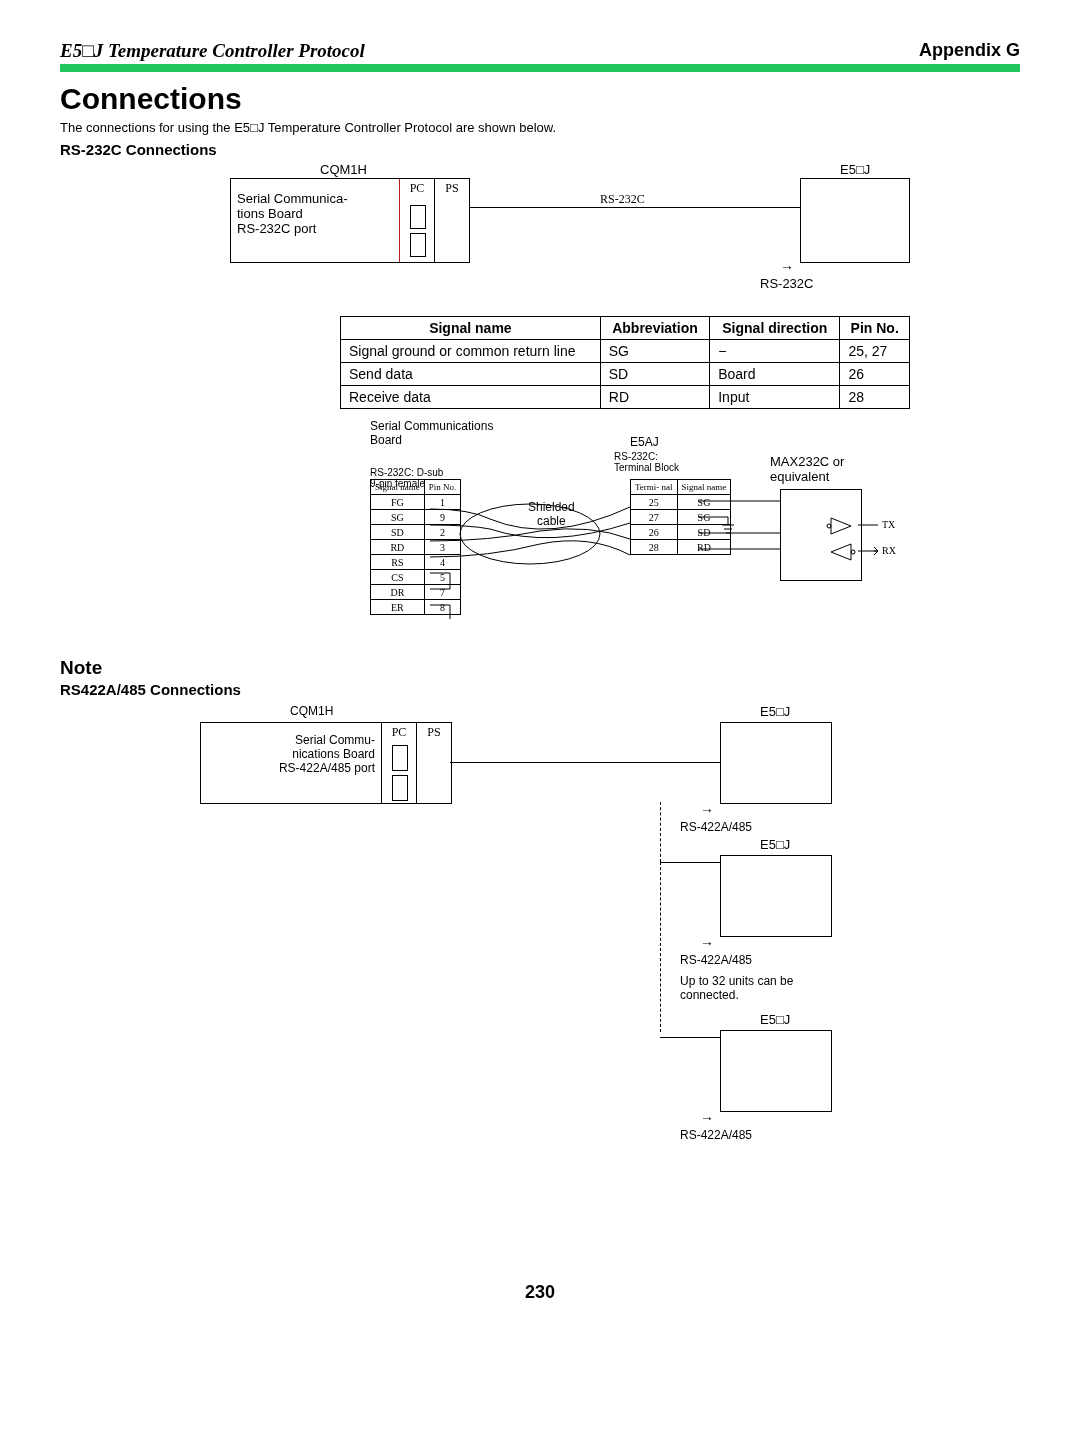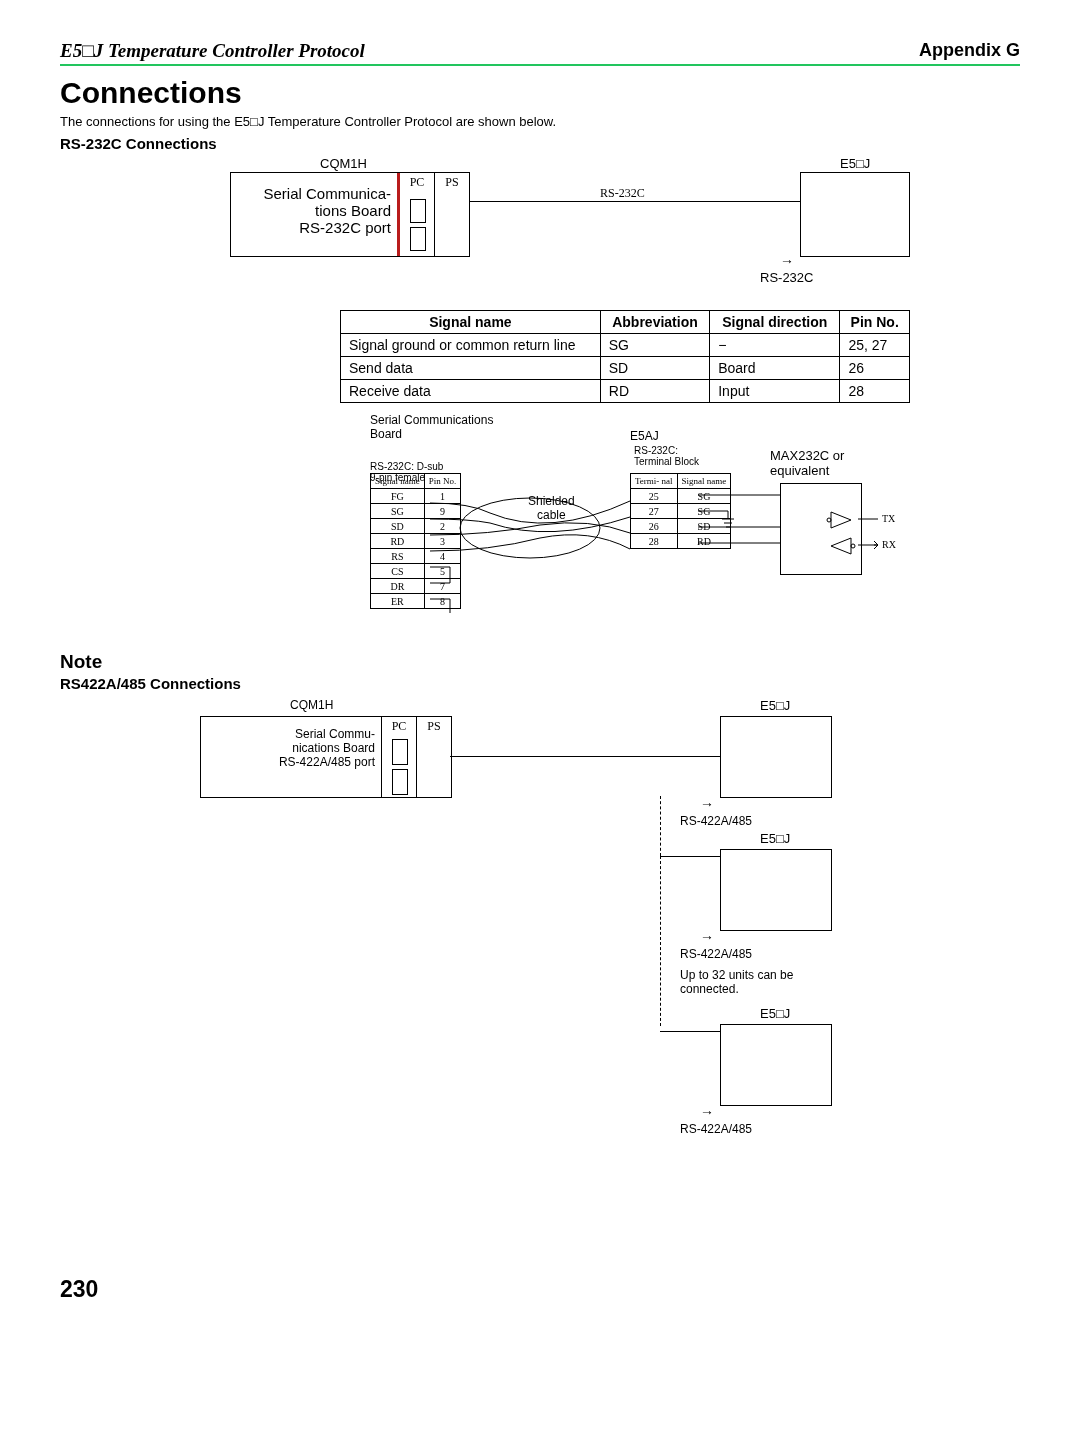--- a/index.html
+++ b/index.html
@@ -7,21 +7,21 @@
     margin: 0;
     padding: 40px 60px;
     background: #fff;
     color: #000;
     width: 1080px;
     box-sizing: border-box;
   }
   .header-row {
     display: flex;
     justify-content: space-between;
-    border-bottom: 2px solid #22c55e;
+    border-bottom: 8px solid #22c55e;
     padding-bottom: 2px;
     margin-bottom: 6px;
   }
   .header-left {
     font-style: italic;
     font-weight: bold;
     font-family: "Times New Roman", serif;
     font-size: 19px;
   }
   .header-right {
@@ -60,24 +60,24 @@
     box-sizing: border-box;
     font-size: 12px;
     text-align: center;
   }
   .cqm-block {
     left: 0; top: 16px; width: 240px; height: 85px;
     display: flex;
   }
   .cqm-left {
     flex: 1;
-    border-right: 3px solid #b91c1c;
-    font-size: 15px;
+    border-right: 1px solid #b91c1c;
+    font-size: 13px;
     padding: 12px 6px;
-    text-align: right;
+    text-align: left;
   }
   .cqm-mid, .cqm-right {
     width: 34px;
     border-right: 1px solid #000;
     position: relative;
   }
   .cqm-right { border-right: none; }
   .pcps {
     position: absolute;
     top: 2px;
@@ -248,22 +248,23 @@
   .arrow-485 {
     font-size: 14px;
   }
   .dashed-v {
     position: absolute;
     border-left: 1px dashed #000;
     width: 0;
   }
   .page-num {
     font-weight: bold;
-    font-size: 23px;
+    font-size: 18px;
     margin-top: 20px;
+    text-align: center;
   }
 </style>
 </head>
 <body>
 
 <div class="header-row">
   <div class="header-left">E5□J Temperature Controller Protocol</div>
   <div class="header-right">Appendix G</div>
 </div>
 
@@ -325,21 +326,21 @@
       </tr>
     </tbody>
 </table>
 
 <div class="wiring">
   <div class="w-label" style="left:0;top:0;white-space:pre-line">Serial Communications
 Board</div>
   <div class="w-label" style="left:0;top:48px;font-size:10px;white-space:pre-line">RS-232C: D-sub
 9-pin female</div>
   <div class="w-label" style="left:260px;top:16px">E5AJ</div>
-  <div class="w-label" style="left:264px;top:32px;font-size:10px;white-space:pre-line">RS-232C:
+  <div class="w-label" style="left:244px;top:32px;font-size:10px;white-space:pre-line">RS-232C:
 Terminal Block</div>
   <div class="shielded" style="white-space:pre-line">Shielded
 cable</div>
   <div class="max-label" style="white-space:pre-line">MAX232C or
 equivalent</div>
 
   <table class="pin-table" style="left:0;top:60px">
     <thead>
         <tr>
           <th id="lcol0">Signal

